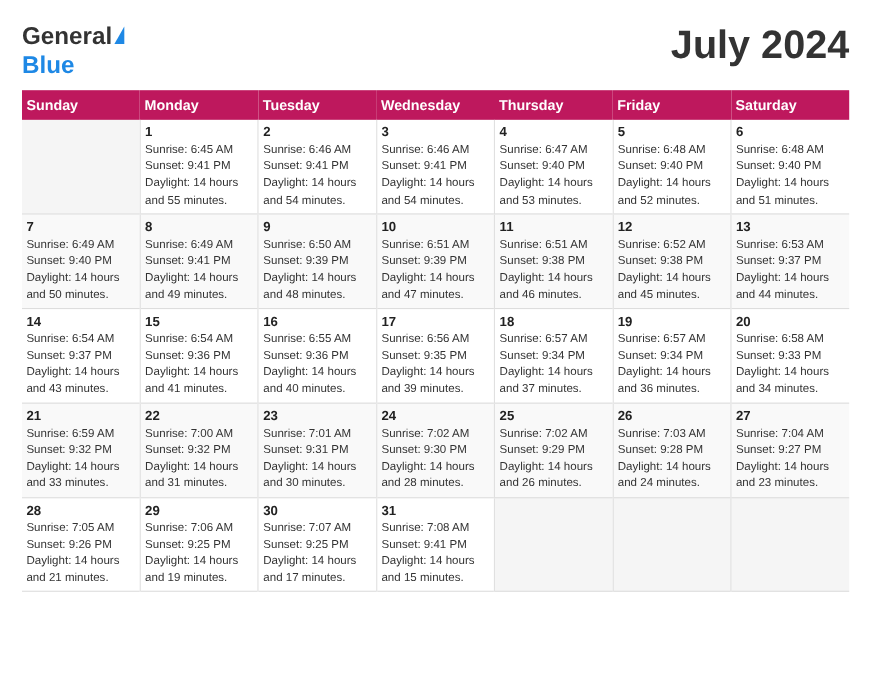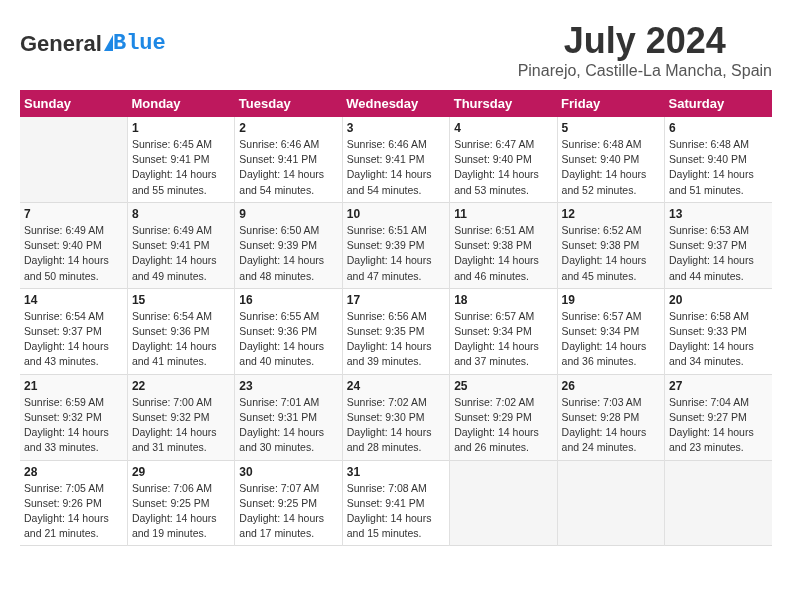--- a/index.html
+++ b/index.html
@@ -11,23 +11,22 @@
       padding: 20px;
     }
     .header {
       display: flex;
       justify-content: space-between;
       align-items: flex-start;
       margin-bottom: 10px;
     }
     .logo {
       display: flex;
-      flex-direction: row;
+      flex-direction: column;
       align-items: flex-start;
-      margin-top: 11px;
     }
     .logo-row {
       display: flex;
       align-items: center;
     }
     .title-block {
       text-align: center;
     }
     .month-year {
       font-size: 36px;
@@ -87,26 +86,25 @@
 </head>
 <body>
 
 <div class="header">
   <div class="logo">
     <div class="logo-row">
       <span style="font-size:22px;font-weight:bold;color:#333;">General</span>
       <span style="display:inline-block;width:0;height:0;border-left:9px solid transparent;border-bottom:16px solid #1e88e5;margin-left:2px;margin-bottom:2px;"></span>
     </div>
     <div>
-      <span style="font-size:22px;font-weight:bold;color:#1e88e5;font-family:Liberation Mono, monospace;">Blue</span>
+      <span style="font-size:22px;font-weight:bold;color:#1e88e5;">Blue</span>
     </div>
   </div>
   <div class="title-block">
     <div class="month-year">July 2024</div>
-    <div class="location">Pinarejo, Castille-La Mancha, Spain</div>
   </div>
 </div>
 
 <table>
   <thead>
     <tr>
     <th>Sunday</th>
         <th>Monday</th>
         <th>Tuesday</th>
         <th>Wednesday</th>

